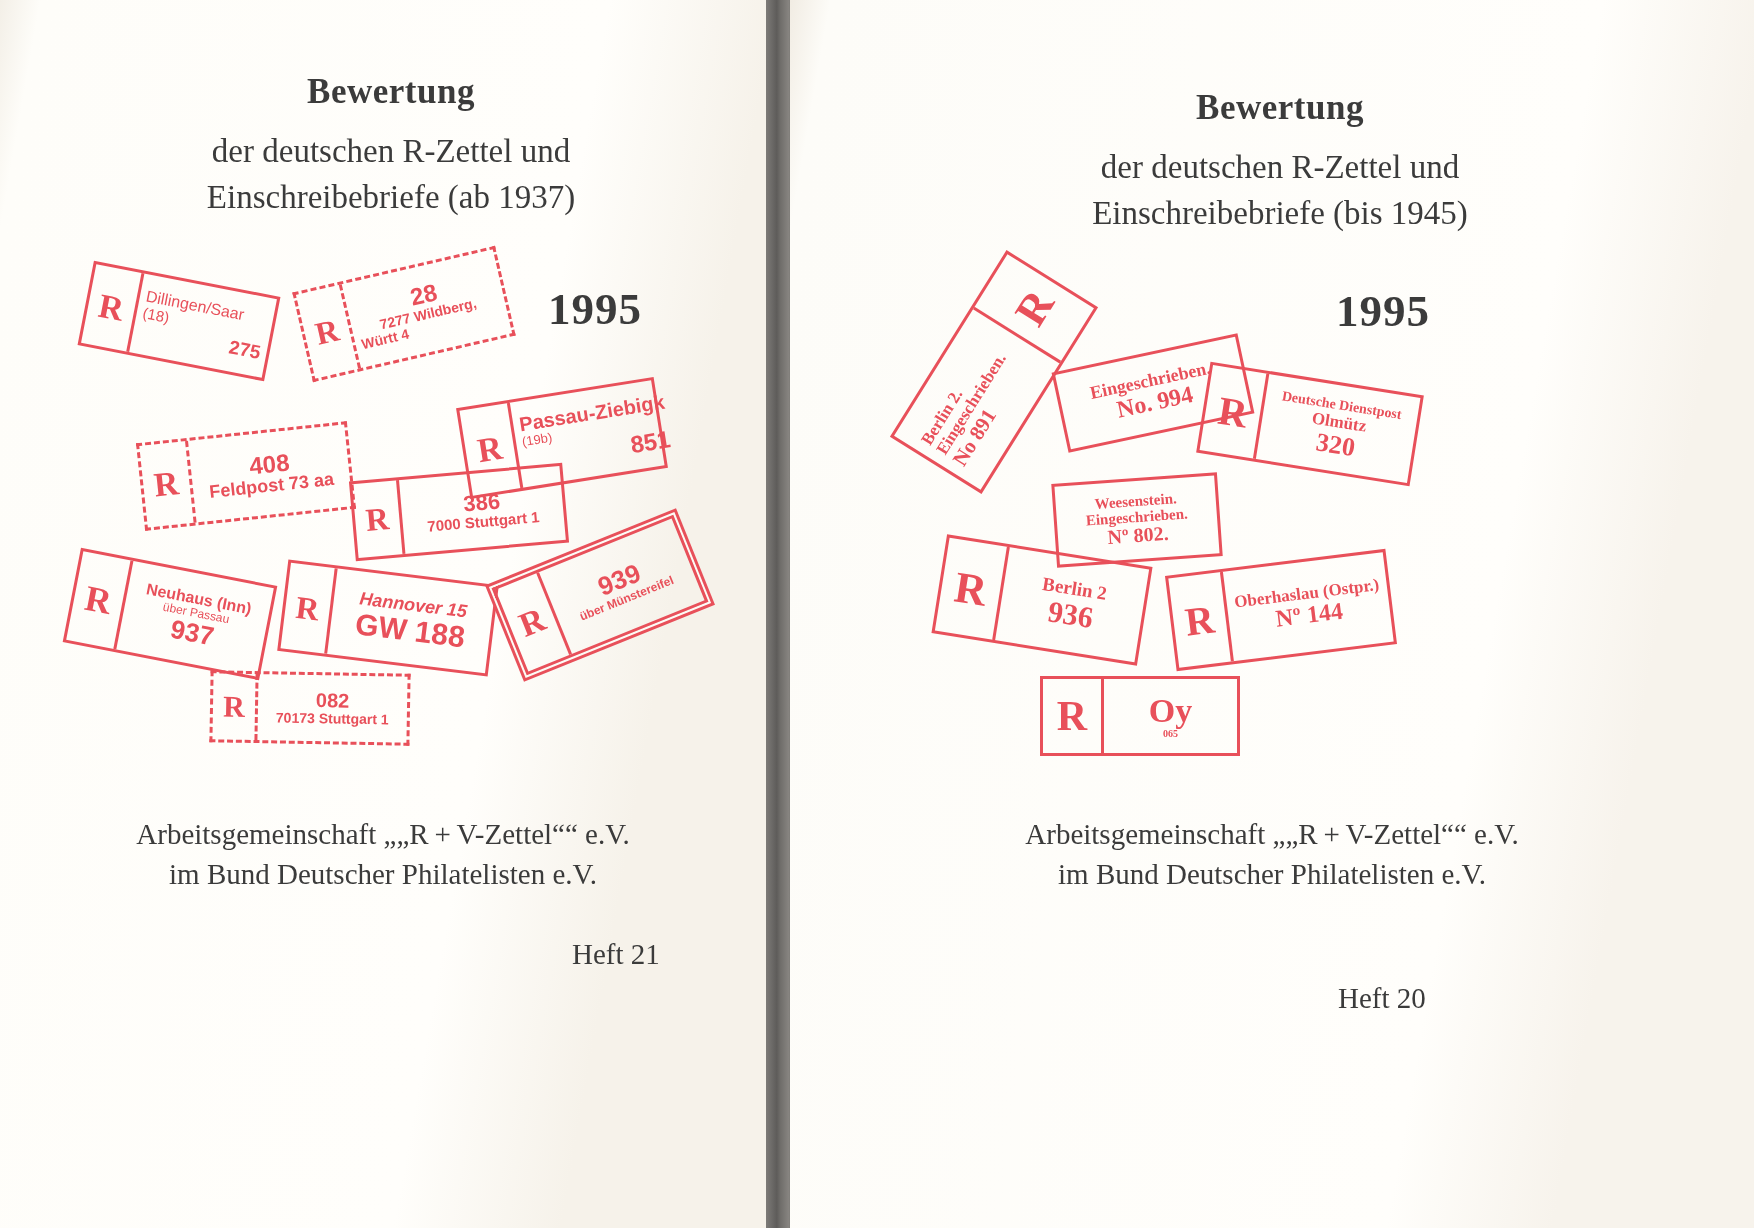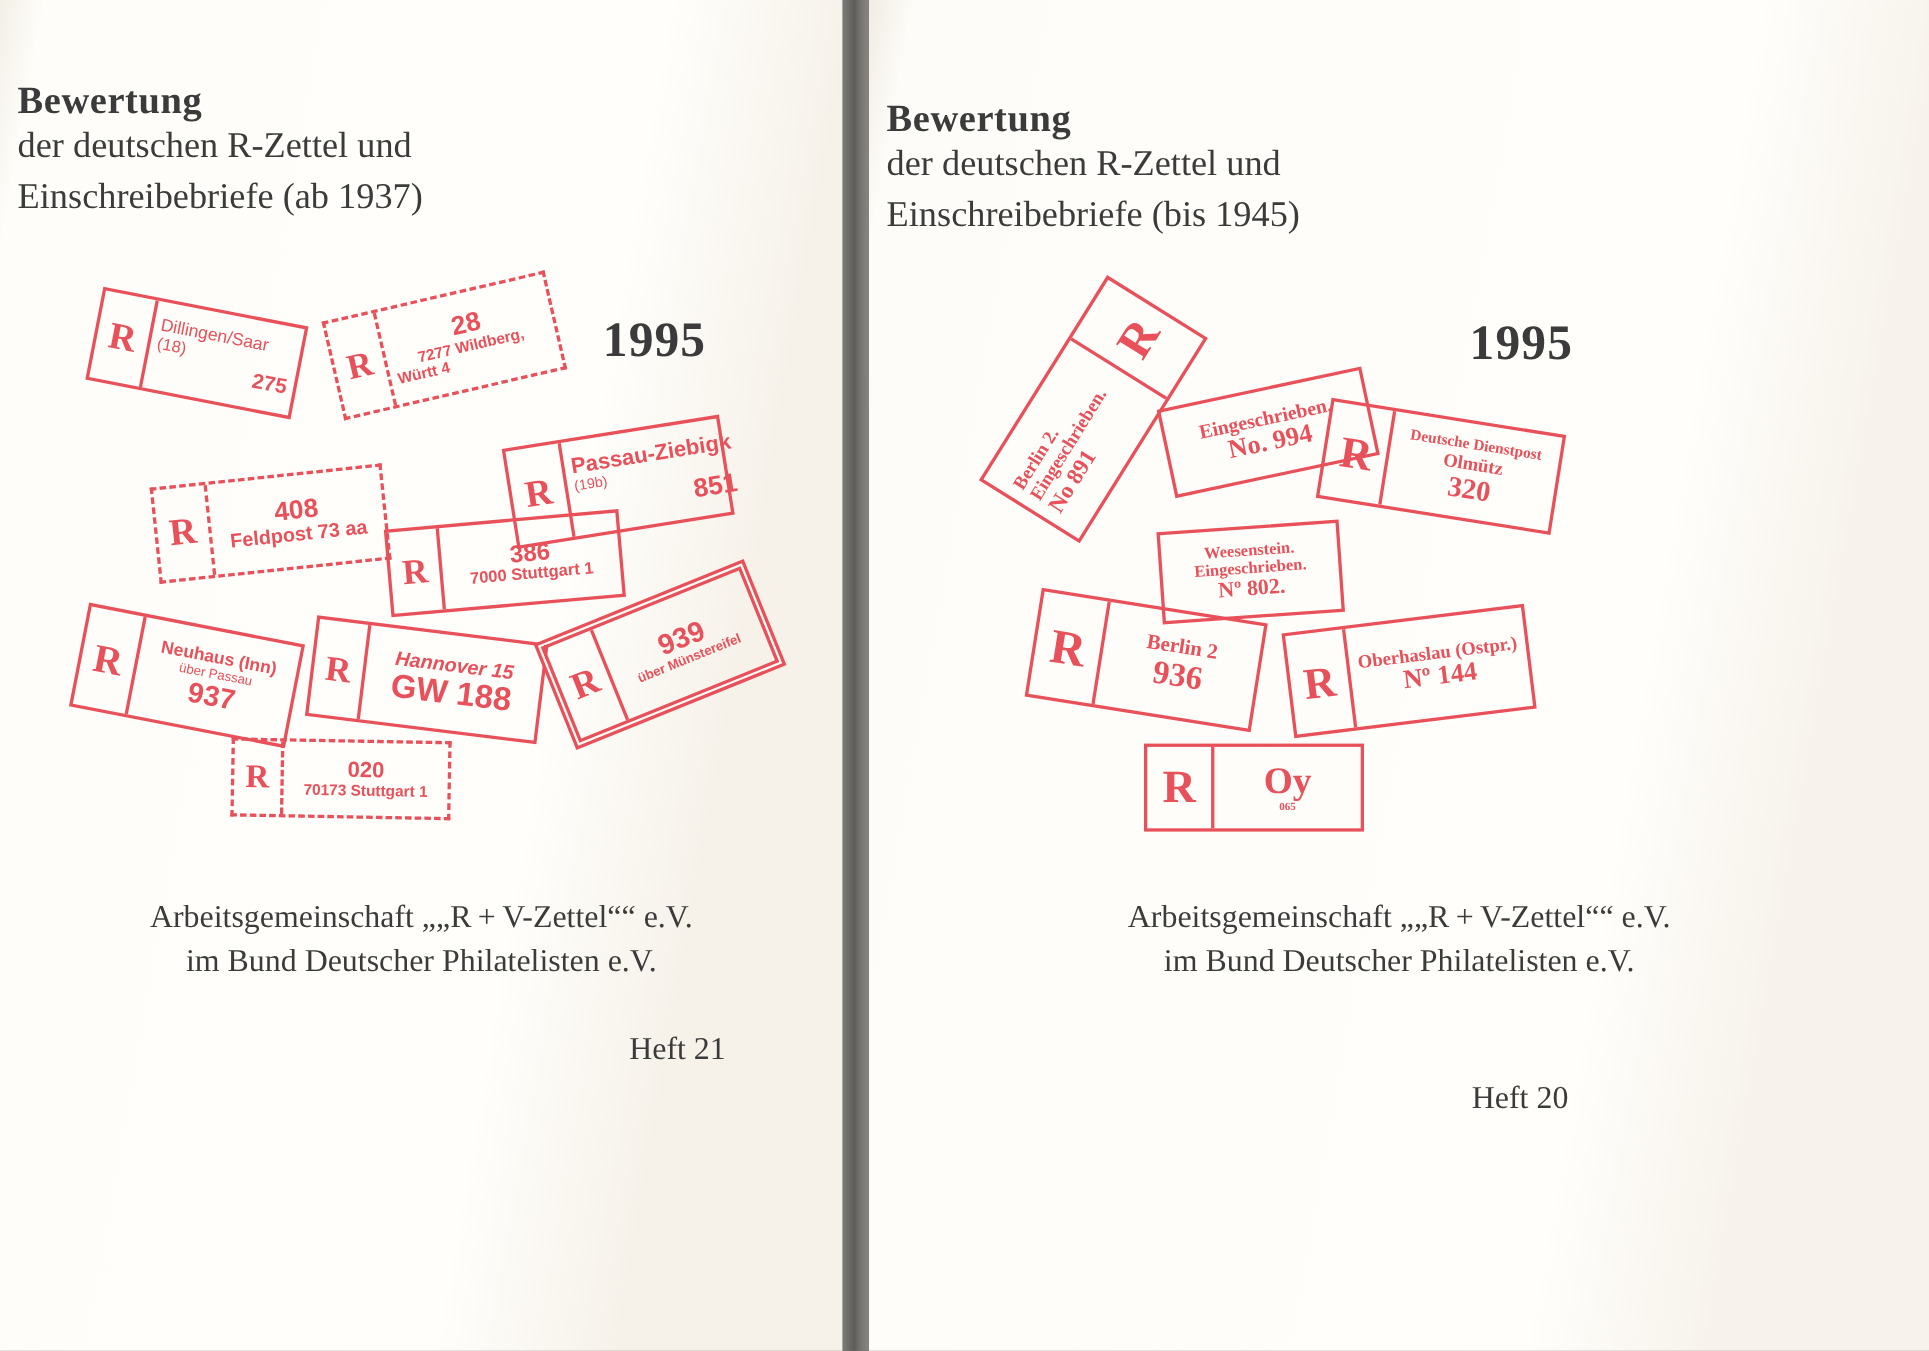--- a/index.html
+++ b/index.html
@@ -9,23 +9,23 @@
     position:absolute;top:0;height:1228px;background:#fdfbf6;
     box-shadow:0 0 0 1px rgba(0,0,0,.05);
   }
   .booklet.left{left:0;width:766px;
     background:linear-gradient(100deg,#f3efe7 0px,#fefdf9 40px,#fffefb 600px,#f6f2ea 766px);}
   .booklet.right{left:790px;width:964px;
     background:linear-gradient(100deg,#f1ece3 0px,#fdfcf8 40px,#fffefb 800px,#f7f3ec 964px);}
   .gutter{position:absolute;left:766px;top:0;width:24px;height:1228px;
     background:linear-gradient(90deg,#7d7b78,#5e5c5a 45%,#6f6d6a 60%,#8b8884);}
   .inner{position:relative;width:100%;height:100%;}
-  .title-block{position:absolute;left:0;right:0;text-align:left;color:#3b3b3b;padding-left:16px;}
+  .title-block{position:absolute;left:0;right:0;text-align:center;color:#3b3b3b;padding-left:16px;}
   .t1{font-weight:bold;font-size:35px;letter-spacing:.5px;}
-  .t2{font-size:33px;margin-top:3px;}
+  .t2{font-size:33px;margin-top:21px;}
   .t3{font-size:33px;margin-top:9px;}
   .year{position:absolute;font-size:45px;font-weight:bold;color:#3b3b3b;letter-spacing:1px;}
   .footer{position:absolute;left:0;right:0;text-align:center;color:#3b3b3b;}
   .f1{font-size:29px;}
   .f2{font-size:29px;margin-top:7px;}
   .heft{position:absolute;font-size:29px;color:#3b3b3b;}
 
   
   .art{position:absolute;}
   .lab{
@@ -131,21 +131,21 @@
           <div class="rbox" style="width:44px;font-size:34px;">R</div>
           <div class="body">
             <div class="ln bold" style="font-size:26px;">939</div>
             <div class="ln bold" style="font-size:12px;">über Münstereifel</div>
           </div>
         </div>
 
         <div class="lab dash" style="left:210px;top:672px;width:200px;height:72px;transform:rotate(1deg);">
           <div class="rbox dash" style="width:42px;font-size:30px;">R</div>
           <div class="body">
-            <div class="ln bold" style="font-size:20px;">020</div>
+            <div class="ln bold" style="font-size:20px;">082</div>
             <div class="ln bold" style="font-size:14px;">70173 Stuttgart 1</div>
           </div>
         </div>
 
       </div>
 
       <div class="footer" style="top:818px;">
         <div class="f1">Arbeitsgemeinschaft „„R + V-Zettel““ e.V.</div>
         <div class="f2">im Bund Deutscher Philatelisten e.V.</div>
       </div>

